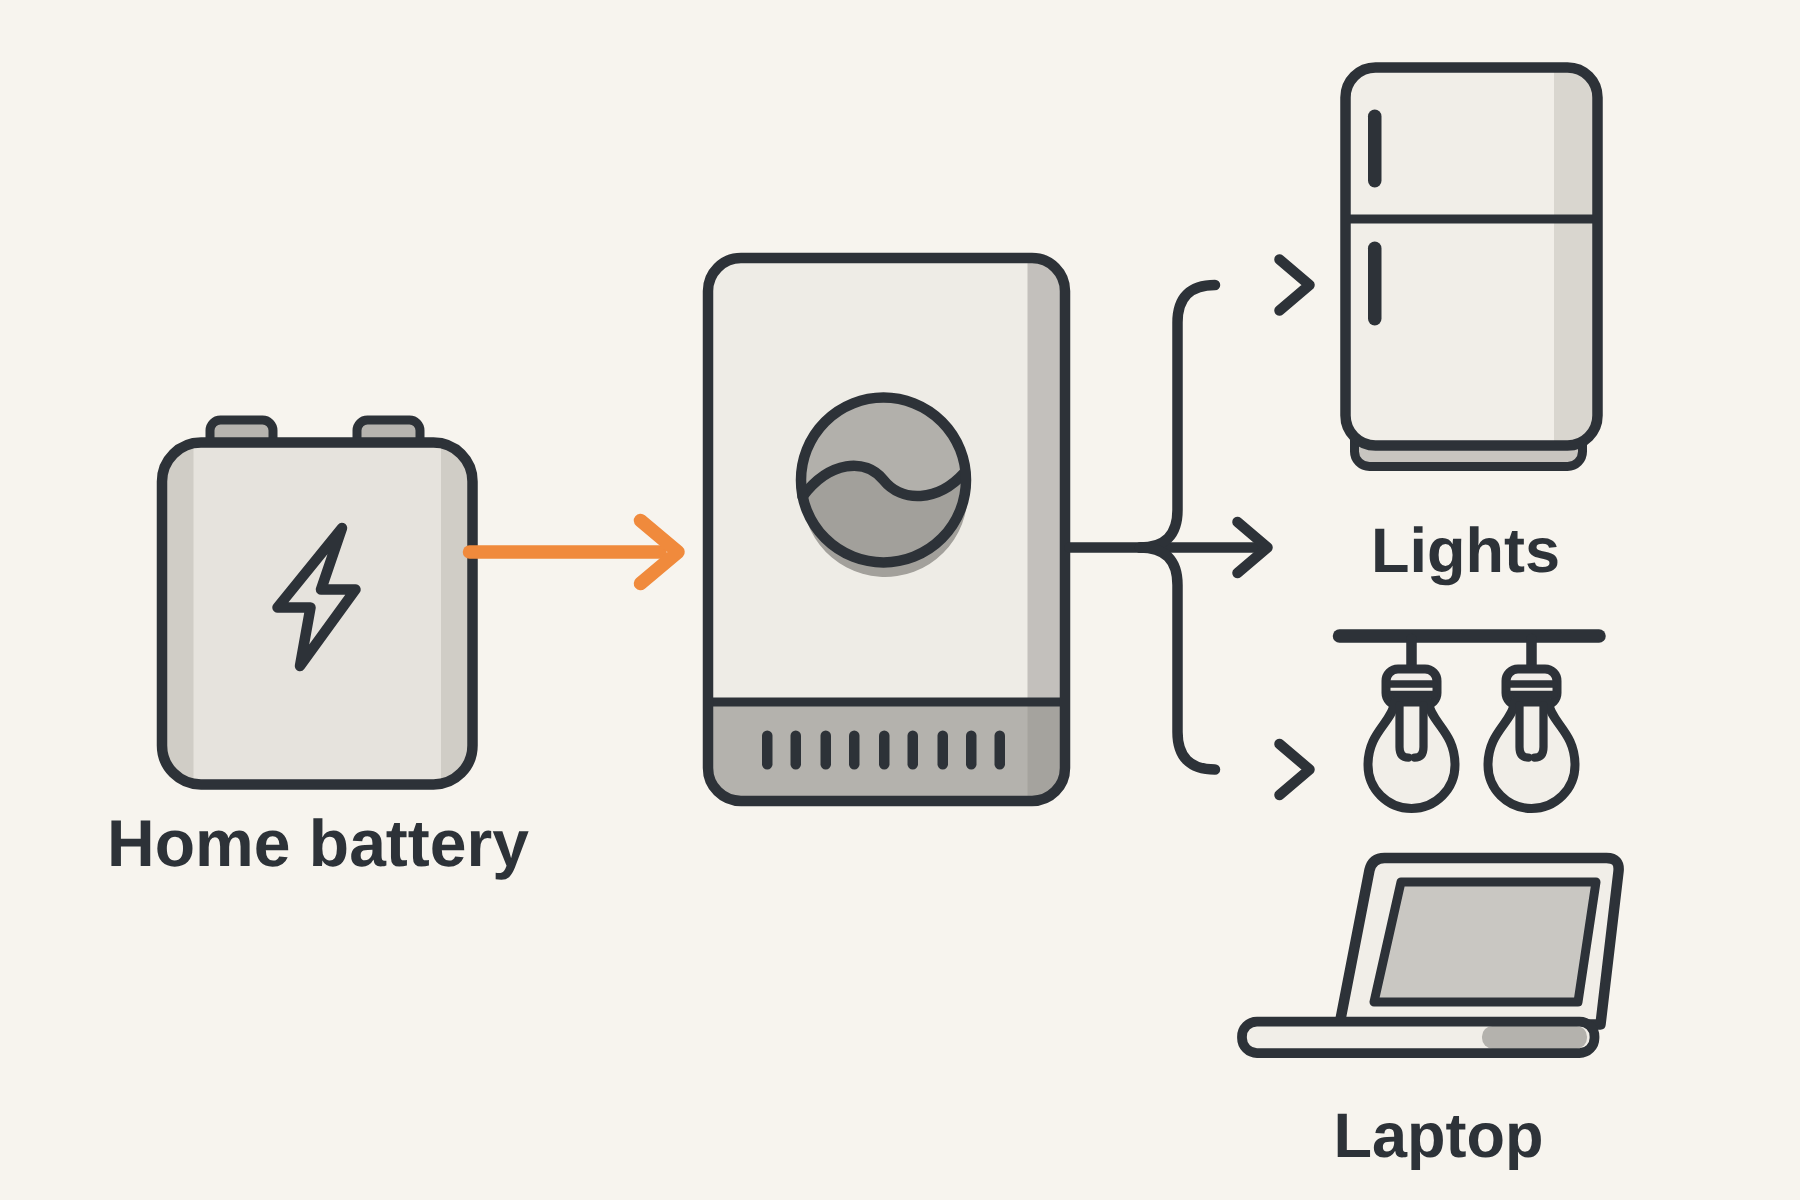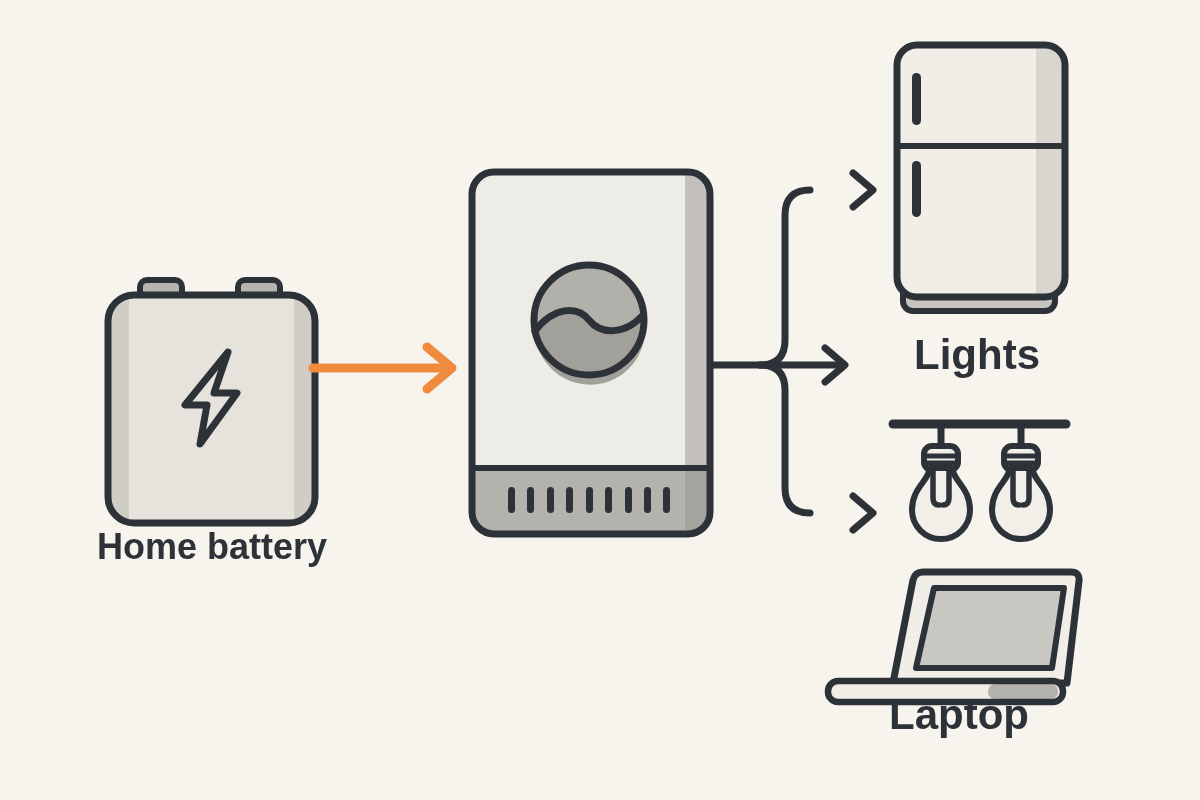--- a/index.html
+++ b/index.html
@@ -10,21 +10,21 @@
     --c-appliance_body:#f1eee8; --c-appliance_strip:#d9d6cf; --c-appliance_base:#c8c5c0;
     --c-screen_gray:#c9c7c2; --c-bulb_fill:#f2efe9;
   }
   html,body{margin:0;padding:0;}
   body{background:var(--c-bg);font-family:"Liberation Sans",sans-serif;}
   .canvas{position:relative;width:1200px;height:800px;background:var(--c-bg);overflow:hidden;}
   .icon-svg{position:absolute;display:block;}
   .label{
     position:absolute;transform:translateX(-50%);
     font-weight:700;font-size:42px;line-height:1.1;color:var(--c-ink);
-    text-align:center;white-space:nowrap;letter-spacing:0px;
+    text-align:center;white-space:nowrap;letter-spacing:0px;margin-top:12px;
   }
   
   .st{stroke:var(--c-ink);stroke-linecap:round;stroke-linejoin:round;}
   .st-or{stroke:var(--c-orange);stroke-linecap:round;stroke-linejoin:round;}
   .nf{fill:none;}
   .f-ink{fill:var(--c-ink);}
   .f-batt{fill:var(--c-battery_body);}   .f-strip{fill:var(--c-battery_strip);}
   .f-term{fill:var(--c-terminal);}       .f-inv{fill:var(--c-inverter_body);}
   .f-panel{fill:var(--c-panel_gray);}    .f-paneld{fill:var(--c-panel_gray_dark);}
   .f-ctop{fill:var(--c-circle_top);}     .f-cbot{fill:var(--c-circle_bottom);}
@@ -48,21 +48,21 @@
       <rect class="f-term st" stroke-width="6" x="138" y="8" width="42" height="28" rx="7"></rect>
     </g>
     <rect class="f-batt" x="8" y="23" width="207" height="228" rx="26"></rect>
     <g clip-path="url(#battClip)">
       <rect class="f-strip" x="8" y="23" width="21" height="228"></rect>
       <rect class="f-strip" x="194" y="23" width="21" height="228"></rect>
     </g>
     <rect class="nf st" stroke-width="7" x="8" y="23" width="207" height="228" rx="26"></rect>
     <path class="nf st" stroke-width="7" d="M128 80 L85 133 L107 133 L100 172 L137 121 L114 121 Z"></path>
   </svg>
-  <div class="label" style="left:212px;top:527px;font-size:36px">Home battery</div>
+  <div class="label" style="left:212px;top:527px;font-size:44px">Home battery</div>
 
   <svg class="icon-svg" style="left:300px;top:340px" width="170" height="56" viewBox="0 0 170 56">
     <path class="nf st-or" stroke-width="9" d="M13 28 H140"></path>
     <path class="nf st-or" stroke-width="9" d="M127 7 L152 28 L127 49"></path>
   </svg>
 
   <svg class="icon-svg" style="left:465px;top:165px" width="255" height="380" viewBox="0 0 255 380">
     <defs>
       <clipPath id="invClip">
           <rect x="7" y="7" width="238" height="362" rx="22"></rect>
@@ -144,15 +144,15 @@
 
   <svg class="icon-svg" style="left:818px;top:555px" width="265" height="155" viewBox="0 0 265 155">
     <path class="f-app st" stroke-width="7" d="M75 128 L95 25 Q97 17 105 17 L253 17 Q262 17 261 26 L249 128 Z"></path>
     <path class="f-screen st" stroke-width="6" d="M98 113 L116 33 L246 33 L234 113 Z"></path>
     <g>
       <rect class="f-app" x="10" y="126" width="235" height="21" rx="10"></rect>
       <rect class="f-panel" x="170" y="129" width="70" height="15" rx="7"></rect>
       <rect class="nf st" stroke-width="6.5" x="10" y="126" width="235" height="21" rx="10"></rect>
     </g>
   </svg>
-  <div class="label" style="left:959px;top:692px">Laptop</div>
+  <div class="label" style="left:959px;top:722px">Laptop</div>
 
 </div>
 
 </body></html>

